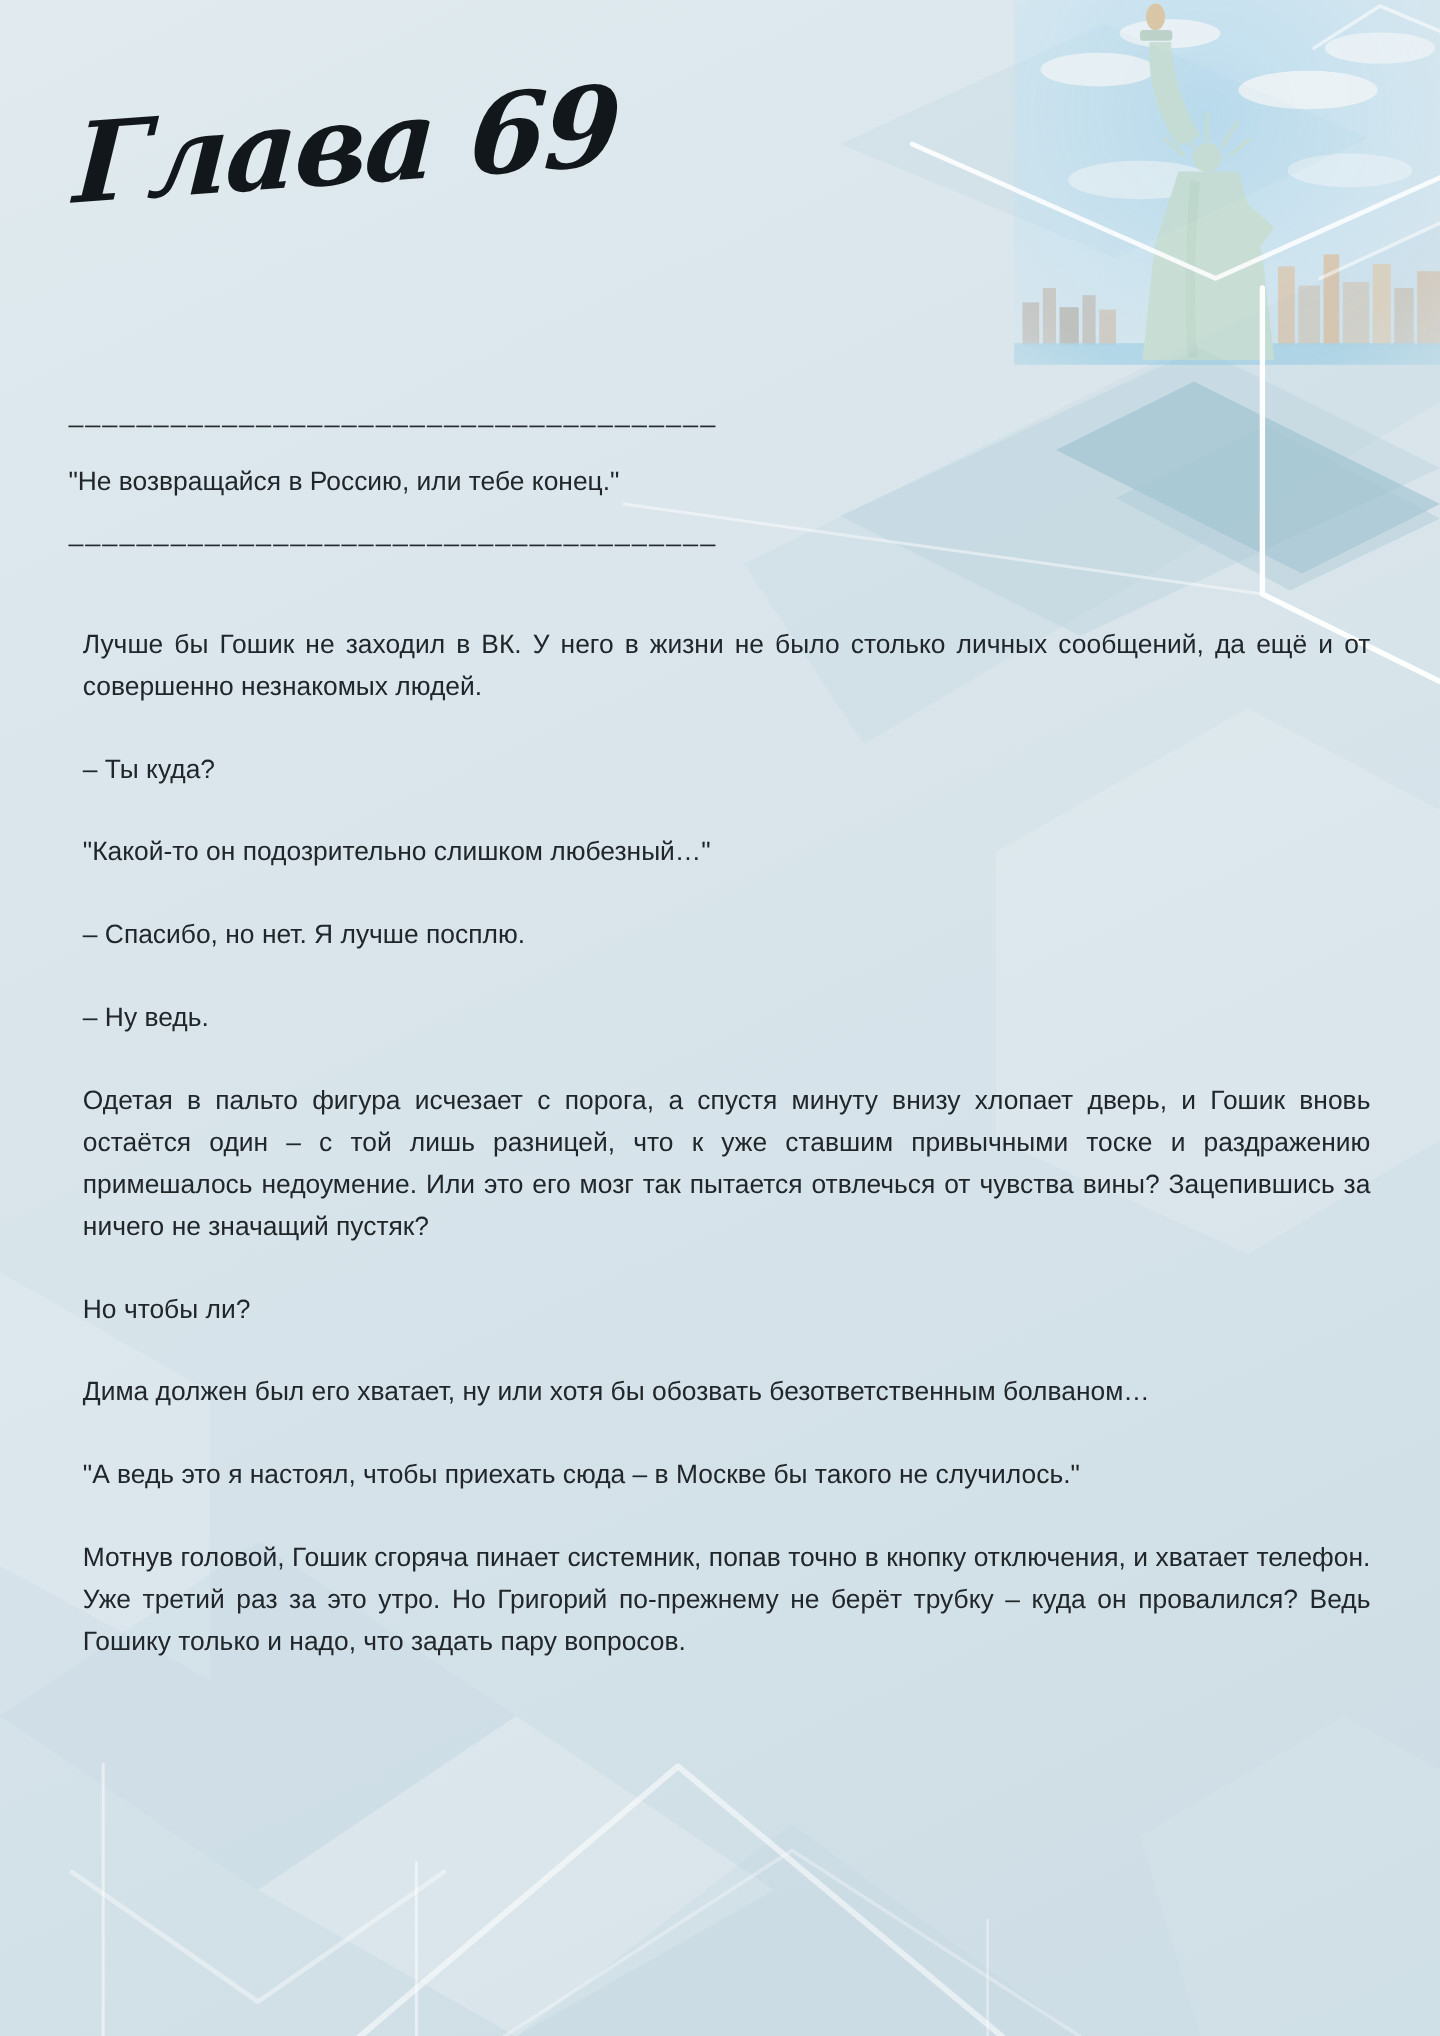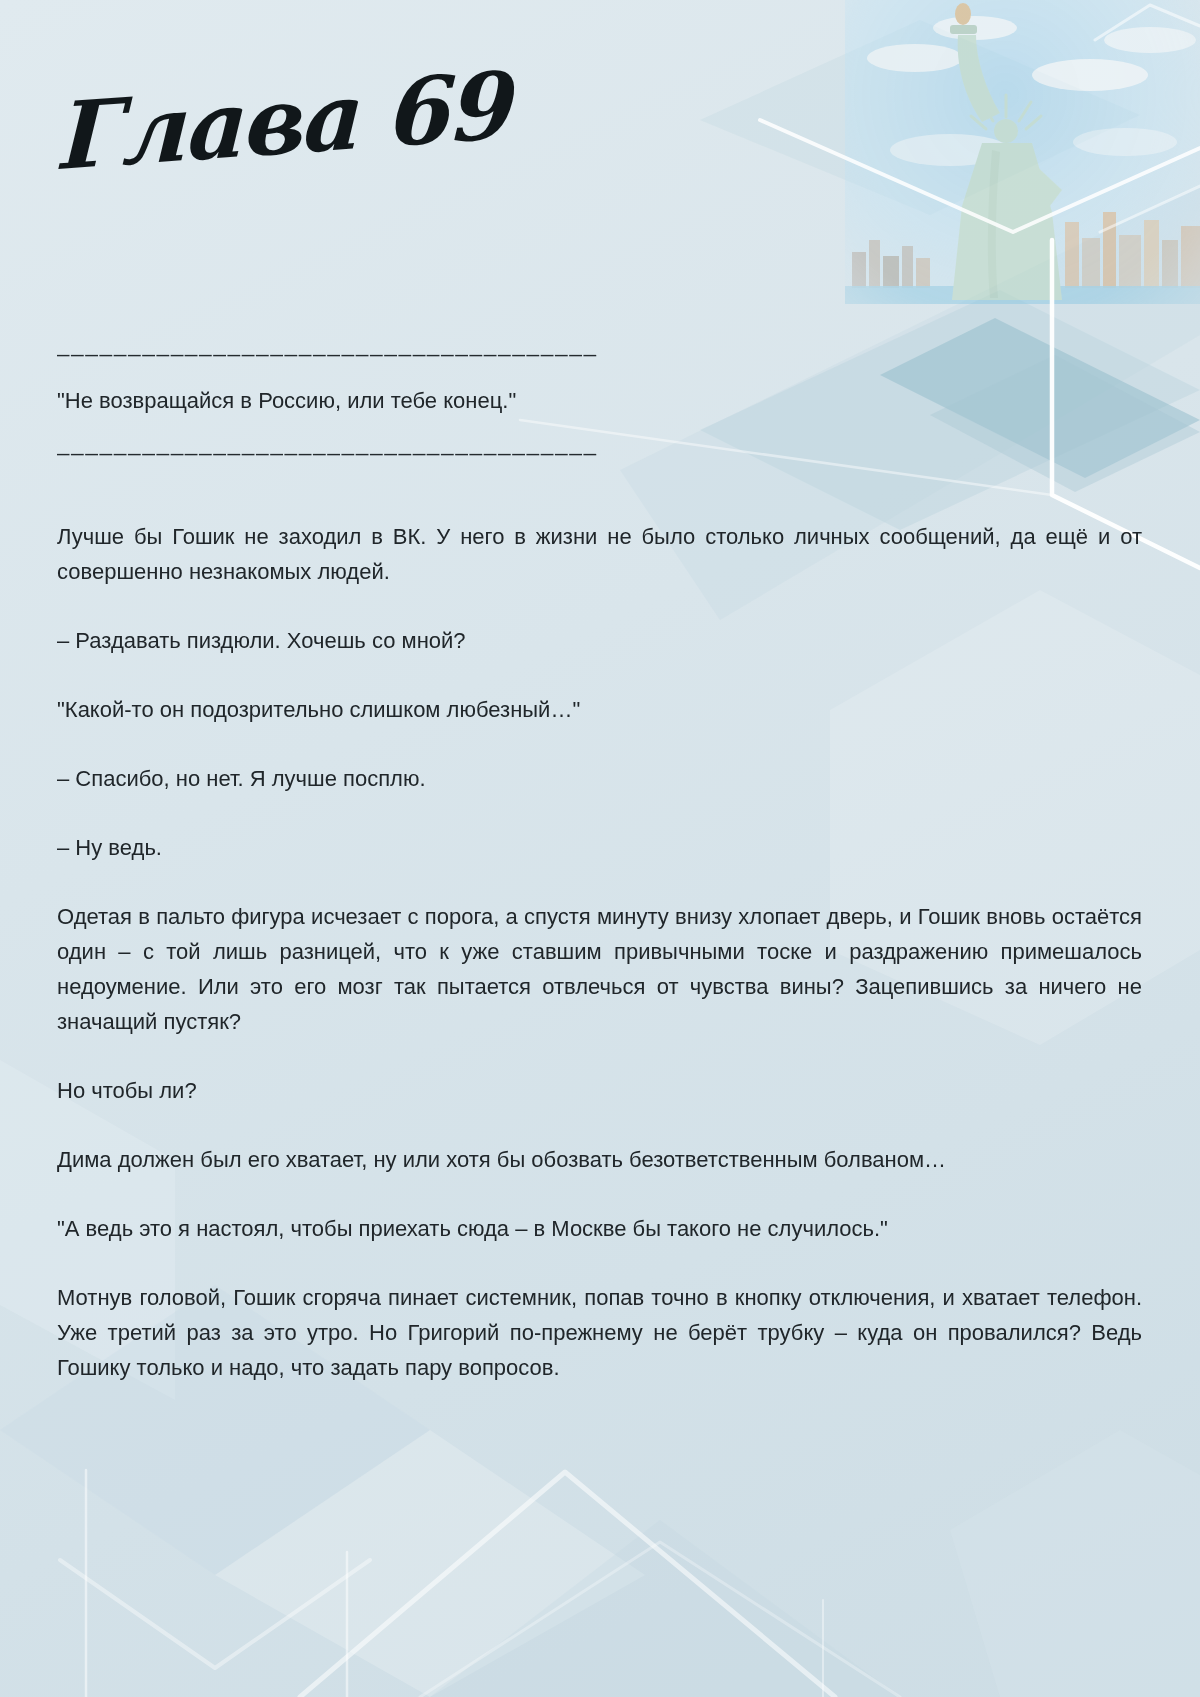--- a/index.html
+++ b/index.html
@@ -36,21 +36,21 @@
   }
   .divider.top{margin-top:100px;}
   .divider.bottom{margin-top:14px;}
   .epigraph{
     margin:26px 0 0 0;
     font-size:22px;line-height:33px;
     color:#20262a;
   }
   .body-text{margin-top:62px;}
   .body-text p{
-    margin:0 0 34px 0;
+    margin:0 0 34px 12px;
     font-size:22px;
     line-height:35px;
     text-align:justify;
     color:#20262a;
   }
 </style>
 </head>
 <body>
 
 <div class="page">
@@ -150,21 +150,21 @@
 
     <div class="divider top">______________________________________</div>
 
     <p class="epigraph">"Не возвращайся в Россию, или тебе конец."</p>
 
     <div class="divider bottom">______________________________________</div>
 
     <div class="body-text">
 
     <p>Лучше бы Гошик не заходил в ВК. У него в жизни не было столько личных сообщений, да ещё и от совершенно незнакомых людей.</p>
-        <p>– Раздавать пиздюли. Хочешь со мной?</p>
+        <p>– Ты куда?</p>
         <p>"Какой-то он подозрительно слишком любезный…"</p>
         <p>– Спасибо, но нет. Я лучше посплю.</p>
         <p>– Ну ведь.</p>
         <p>Одетая в пальто фигура исчезает с порога, а спустя минуту внизу хлопает дверь, и Гошик вновь остаётся один – с той лишь разницей, что к уже ставшим привычными тоске и раздражению примешалось недоумение. Или это его мозг так пытается отвлечься от чувства вины? Зацепившись за ничего не значащий пустяк?</p>
         <p>Но чтобы ли?</p>
         <p>Дима должен был его хватает, ну или хотя бы обозвать безответственным болваном…</p>
         <p>"А ведь это я настоял, чтобы приехать сюда – в Москве бы такого не случилось."</p>
         <p>Мотнув головой, Гошик сгоряча пинает системник, попав точно в кнопку отключения, и хватает телефон. Уже третий раз за это утро. Но Григорий по-прежнему не берёт трубку – куда он провалился? Ведь Гошику только и надо, что задать пару вопросов.</p>
       </div>
 

